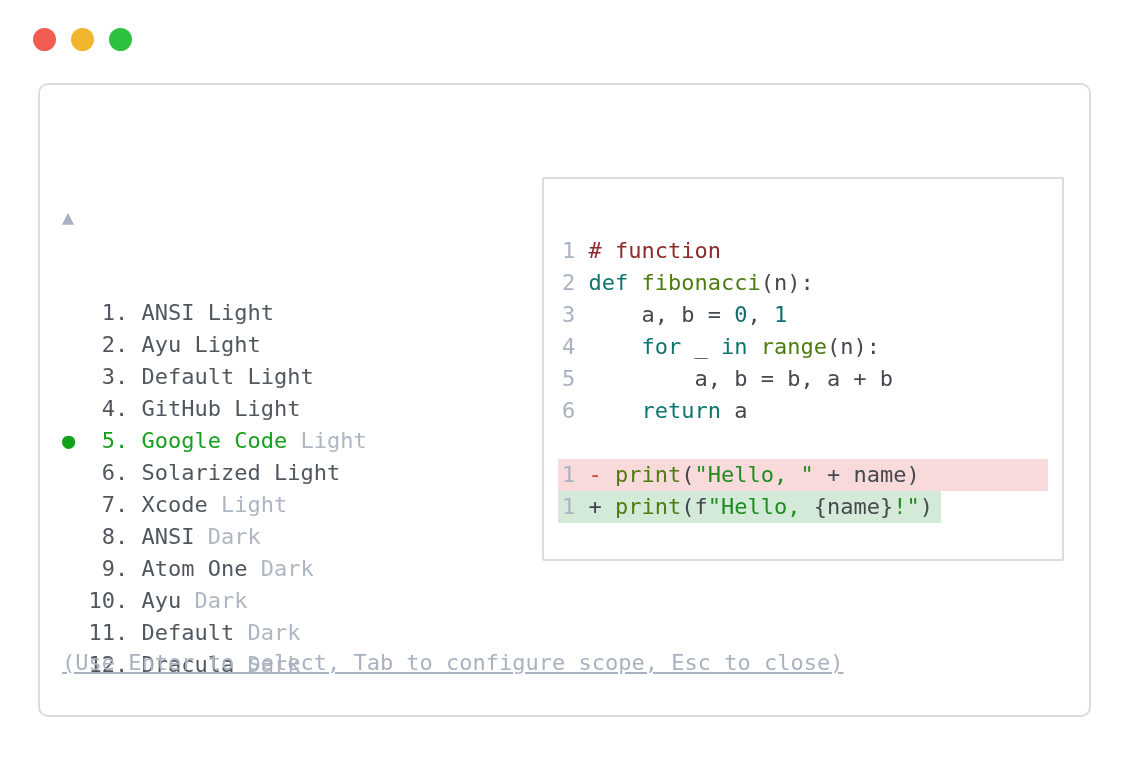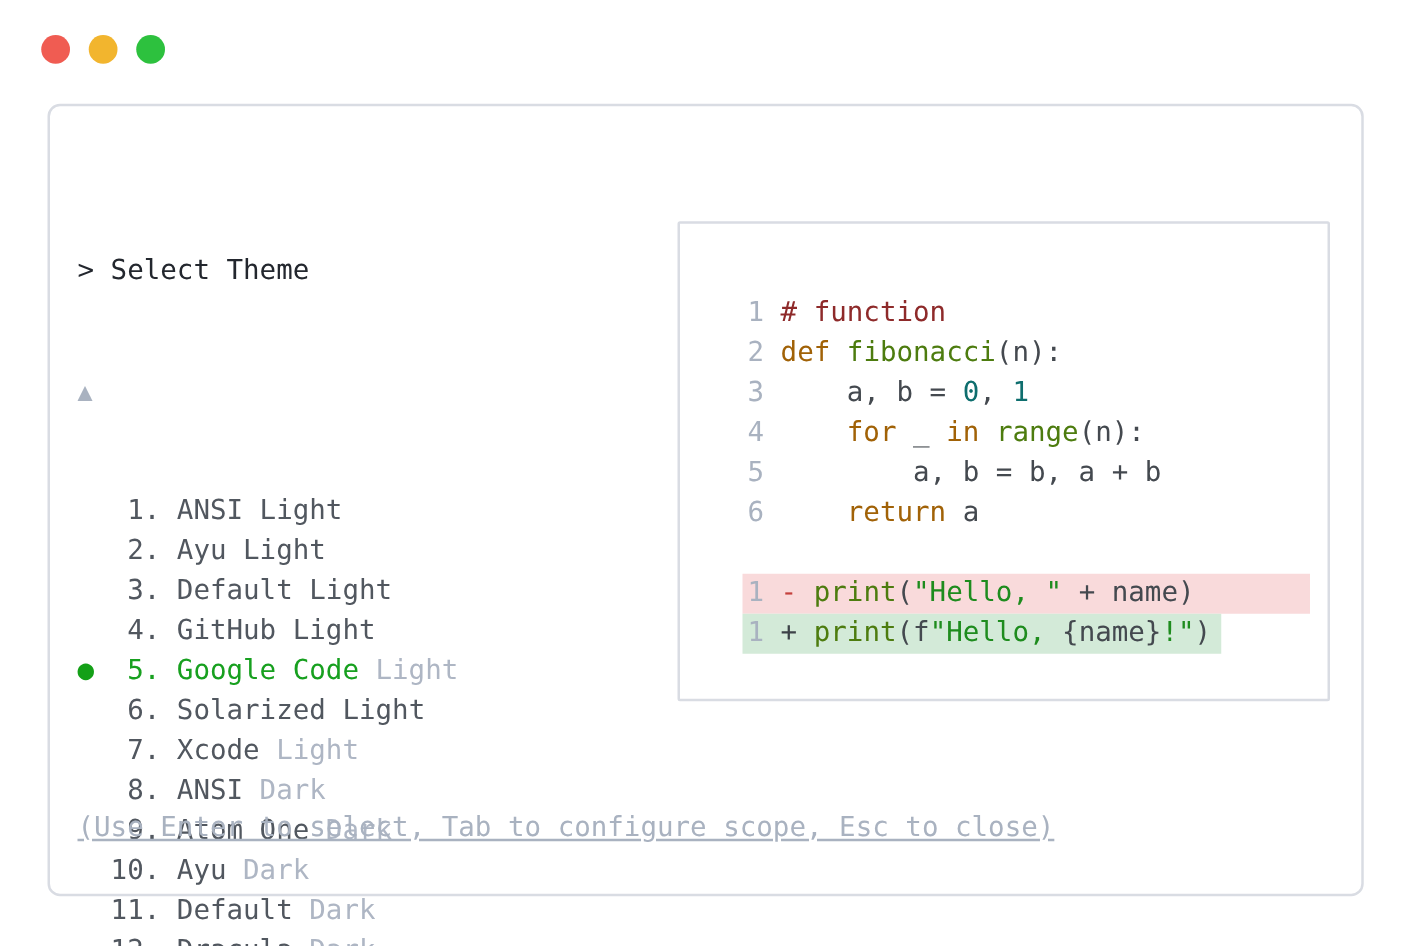--- a/index.html
+++ b/index.html
@@ -26,28 +26,28 @@
   .cell-bullet{display:inline-block;width:2ch;color:#14a017;}
   .num{display:inline-block;width:2ch;text-align:right;}
   .row.selected .num,.row.selected .dot,.row.selected .name{color:#17a01f;}
   .variant{color:#aeb6c4;margin-left:1ch;margin-top:32px;}
 
   .hint{position:absolute;left:22px;top:562px;font-size:22px;line-height:32px;color:#a9b2c0;white-space:pre;text-decoration:underline;}
 
   
   .preview-title{position:absolute;left:502px;top:52px;font-size:22px;line-height:32px;color:#2b3038;margin-top:40px;}
   .pbox{position:absolute;left:502px;top:92px;width:522px;height:384px;background:#ffffff;
-        border:2px solid #d9dce3;border-radius:2px;box-sizing:border-box;overflow:hidden;padding-left:36px;}
+        border:2px solid #d9dce3;border-radius:2px;box-sizing:border-box;overflow:hidden;}
   .code{padding:56px 14px 0 18px;font-size:22px;line-height:32px;white-space:pre;color:#44494f;}
   .code-line{height:32px;}
   .lnum{display:inline-block;width:1ch;text-align:right;color:#a9b2c0;margin-right:1ch;}
 
   .tk-plain{color:#44494f;}
   .tk-comment{color:#8e2a2a;}
-  .tk-kw{color:#a16207;}
+  .tk-kw{color:#0f766e;}
   .tk-fn{color:#4d7c0f;}
   .tk-lit{color:#0e6e6e;}
   .tk-str{color:#1e8c1e;}
   .tk-minus{color:#c4403c;}
   .tk-plus{color:#3d4248;}
 
   .diff-block{margin-top:32px;}
   .diff-line{height:32px;}
   .diff-bg{display:inline-block;padding:0 8px 0 4px;margin-left:-4px;}
   .diff-line.removed .diff-bg{display:block;background:#f9dadb;}
@@ -60,21 +60,20 @@
 
   <div class="lights">
     <span class="tl red"></span>
     <span class="tl yellow"></span>
     <span class="tl green"></span>
   </div>
 
   <div class="panel">
 
     <div class="left-col">
-      <div class="prompt">&gt; Select Theme</div>
       <div class="scroll-up">▲</div>
       <div id="theme-list"><div class="row"><span class="cell-bullet"></span><span class="num">1</span><span class="dot">. </span><span class="name">ANSI Light</span></div><div class="row"><span class="cell-bullet"></span><span class="num">2</span><span class="dot">. </span><span class="name">Ayu Light</span></div><div class="row"><span class="cell-bullet"></span><span class="num">3</span><span class="dot">. </span><span class="name">Default Light</span></div><div class="row"><span class="cell-bullet"></span><span class="num">4</span><span class="dot">. </span><span class="name">GitHub Light</span></div><div class="row selected"><span class="cell-bullet">●</span><span class="num">5</span><span class="dot">. </span><span class="name">Google Code</span><span class="variant">Light</span></div><div class="row"><span class="cell-bullet"></span><span class="num">6</span><span class="dot">. </span><span class="name">Solarized Light</span></div><div class="row"><span class="cell-bullet"></span><span class="num">7</span><span class="dot">. </span><span class="name">Xcode</span><span class="variant">Light</span></div><div class="row"><span class="cell-bullet"></span><span class="num">8</span><span class="dot">. </span><span class="name">ANSI</span><span class="variant">Dark</span></div><div class="row"><span class="cell-bullet"></span><span class="num">9</span><span class="dot">. </span><span class="name">Atom One</span><span class="variant">Dark</span></div><div class="row"><span class="cell-bullet"></span><span class="num">10</span><span class="dot">. </span><span class="name">Ayu</span><span class="variant">Dark</span></div><div class="row"><span class="cell-bullet"></span><span class="num">11</span><span class="dot">. </span><span class="name">Default</span><span class="variant">Dark</span></div><div class="row"><span class="cell-bullet"></span><span class="num">12</span><span class="dot">. </span><span class="name">Dracula</span><span class="variant">Dark</span></div></div>
       
     </div>
 
     <div class="hint">(Use Enter to select, Tab to configure scope, Esc to close)</div>
 
     <div class="preview-title">Preview</div>
 
     <div class="pbox">

